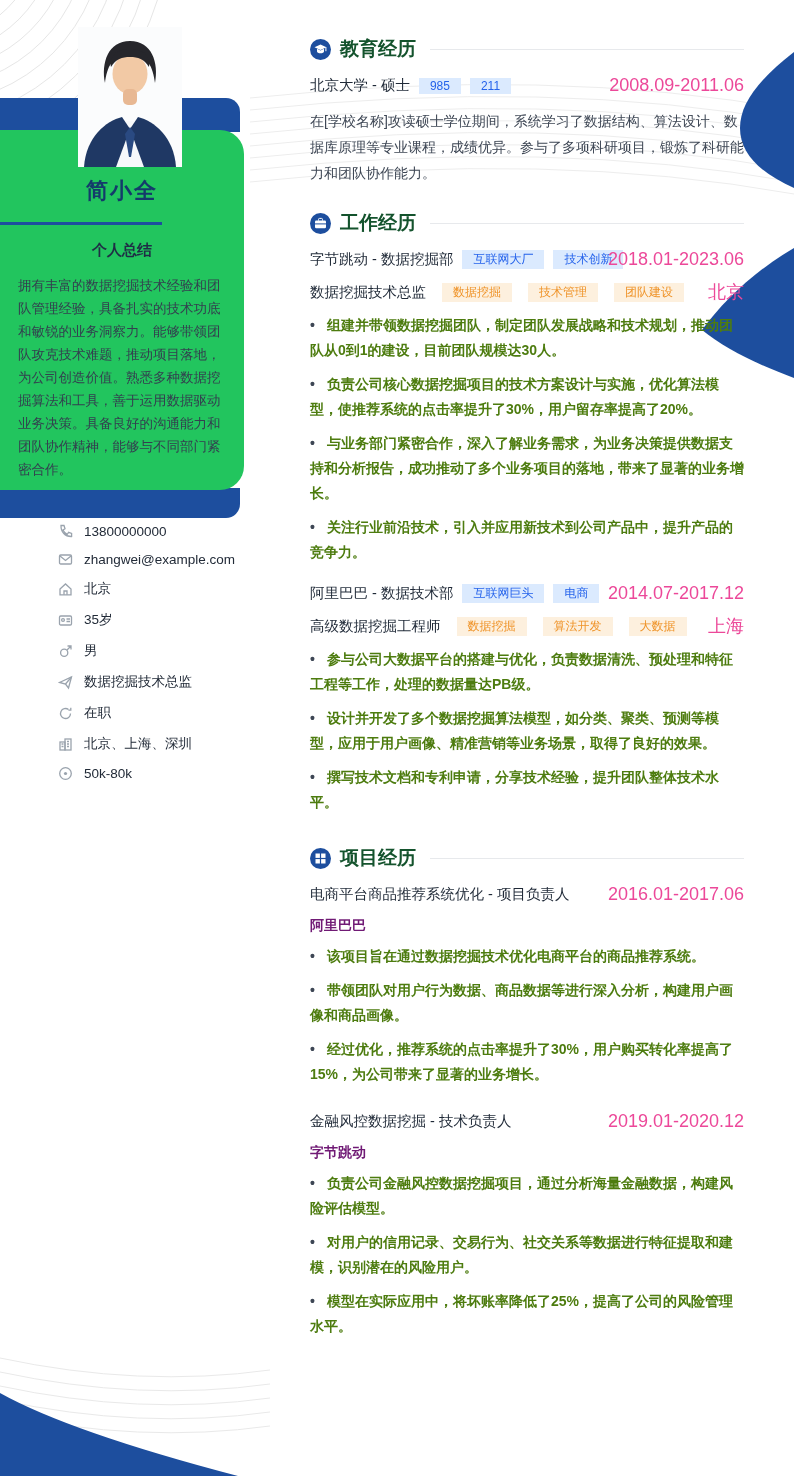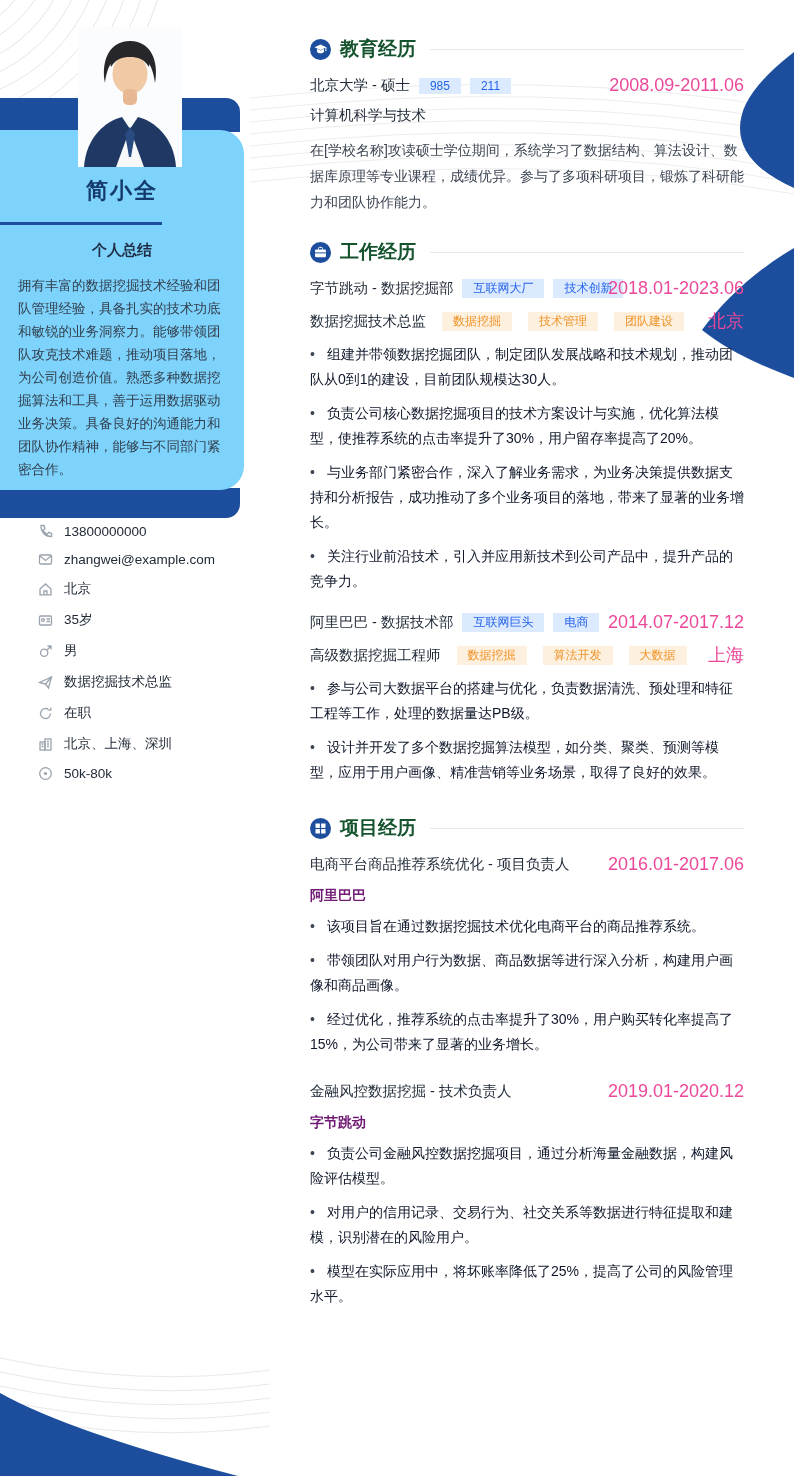--- a/index.html
+++ b/index.html
@@ -11,21 +11,21 @@
   }
   .deco { position:absolute; pointer-events:none; }
   
   .sidebar { position:absolute; left:0; top:0; width:258px; height:1476px; z-index:2; }
   .navy-band-top {
     position:absolute; left:0; top:98px; width:240px; height:34px;
     background:#1d4e9e; border-top-right-radius:14px; z-index:1;
   }
   .profile-card {
     position:absolute; left:0; top:130px; width:244px; height:360px;
-    background:#7dd3fc; border-top-right-radius:24px; border-bottom-right-radius:24px;
+    background:#22c55e; border-top-right-radius:24px; border-bottom-right-radius:24px;
     z-index:2;
   }
   .navy-band-bottom {
     position:absolute; left:0; top:488px; width:240px; height:30px;
     background:#1d4e9e; border-bottom-right-radius:14px; z-index:1;
   }
   .photo {
     position:absolute; left:78px; top:27px; width:104px; height:140px;
     background:#fff; z-index:3; overflow:hidden;
   }
@@ -33,21 +33,21 @@
     margin-top:46px; text-align:center; font-size:22px; font-weight:bold;
     color:#143a6b; letter-spacing:2px;
   }
   .name-divider { margin-top:16px; width:162px; height:3px; background:#1d4e9e; }
   .summary-title {
     margin-top:16px; text-align:center; font-size:15px; font-weight:bold; color:#1f2d45;
   }
   .summary-text {
     margin:14px 16px 0 18px; font-size:13.5px; line-height:23px; color:#33404f;
   }
-  .contact-list { position:absolute; left:38px; top:524px; width:200px; list-style:none; z-index:2; }
+  .contact-list { position:absolute; left:58px; top:524px; width:200px; list-style:none; z-index:2; }
   .contact-list li { display:flex; align-items:center; margin-bottom:13px; }
   .contact-list .cicon { width:15px; height:15px; margin-right:11px; flex:0 0 auto; }
   .contact-list .cicon svg { display:block; }
   .contact-list .cval { font-size:13.5px; color:#222b38; }
   
   .main { position:absolute; left:310px; top:36px; width:434px; z-index:2; }
   .section-header { display:flex; align-items:center; }
   .sec-icon {
     width:21px; height:21px; border-radius:50%; background:#1d4e9e;
     display:flex; align-items:center; justify-content:center; flex:0 0 auto;
@@ -58,21 +58,21 @@
   .row { display:flex; align-items:center; justify-content:space-between; margin-top:13px; }
   .row-left { display:flex; align-items:center; gap:9px; min-width:0; }
   .etitle { font-size:14.5px; font-weight:normal; color:#1f2937; white-space:nowrap; }
   .edate { font-size:18px; font-weight:normal; color:#ec4899; white-space:nowrap; }
   .badge {
     font-size:12px; padding:1px 11px; border-radius:0; white-space:nowrap;
   }
   .badge.blue { background:#dbeafe; color:#2563eb; }
   .badge.orange { background:#fdf0de; color:#ef9328;margin-left:7px; }
   .desc { margin-top:12px; font-size:14px; line-height:26px; color:#3d4654; }
-  .bullet { margin-top:9px; font-size:14px; line-height:25px; color:#0f172a; }
+  .bullet { margin-top:9px; font-size:14px; line-height:25px; color:#4d7c0f;font-weight:bold; }
   .bullet::before { content:"•"; color:#3d4654; margin-right:12px; }
   .section { margin-top:30px; }
   .job { margin-top:4px; }
   .job + .job { margin-top:18px; }
   .proj-company { margin-top:12px; font-size:14px; font-weight:bold; color:#701a75; }
   
   .blob-right { position:absolute; right:0; top:52px; z-index:1; }
   .corner-bottom { position:absolute; left:0; bottom:0; z-index:1; }
 </style>
 </head>
@@ -248,23 +248,20 @@
       <div class="sec-rule"></div>
     </div>
     <div class="row">
       <div class="row-left">
         <span class="etitle">北京大学 - 硕士</span>
         <span class="badge blue">985</span>
         <span class="badge blue">211</span>
       </div>
       <span class="edate">2008.09-2011.06</span>
     </div>
-    <div class="row" style="margin-top:10px;">
-      <span class="etitle">计算机科学与技术</span>
-    </div>
     <p class="desc">在[学校名称]攻读硕士学位期间，系统学习了数据结构、算法设计、数据库原理等专业课程，成绩优异。参与了多项科研项目，锻炼了科研能力和团队协作能力。</p>
   </section>
 
   <section class="section" style="margin-top:24px;">
     <div class="section-header">
       <span class="sec-icon">
         <svg width="13" height="13" viewBox="0 0 13 13">
             <rect x="1" y="3.6" width="11" height="7.6" rx="1.2" fill="#fff"></rect>
             <path d="M4.5,3.6 V2.4 a1,1 0 0 1 1,-1 h2 a1,1 0 0 1 1,1 v1.2" stroke="#fff" fill="none"></path>
             <rect x="1" y="6.4" width="11" height="1" fill="#1d4e9e"></rect>
@@ -311,20 +308,21 @@
         <div class="row-left">
           <span class="etitle">高级数据挖掘工程师</span>
           <span class="badge orange">数据挖掘</span>
           <span class="badge orange">算法开发</span>
           <span class="badge orange">大数据</span>
         </div>
         <span class="edate">上海</span>
       </div>
       <p class="bullet">参与公司大数据平台的搭建与优化，负责数据清洗、预处理和特征工程等工作，处理的数据量达PB级。</p>
       <p class="bullet">设计并开发了多个数据挖掘算法模型，如分类、聚类、预测等模型，应用于用户画像、精准营销等业务场景，取得了良好的效果。</p>
+      <p class="bullet">撰写技术文档和专利申请，分享技术经验，提升团队整体技术水平。</p>
     </div>
   </section>
 
   <section class="section">
     <div class="section-header">
       <span class="sec-icon">
         <svg width="11" height="11" viewBox="0 0 11 11">
             <rect x="0.5" y="0.5" width="4.4" height="4.4" fill="#fff"></rect>
             <rect x="6.1" y="0.5" width="4.4" height="4.4" fill="#fff"></rect>
             <rect x="0.5" y="6.1" width="4.4" height="4.4" fill="#fff"></rect>

